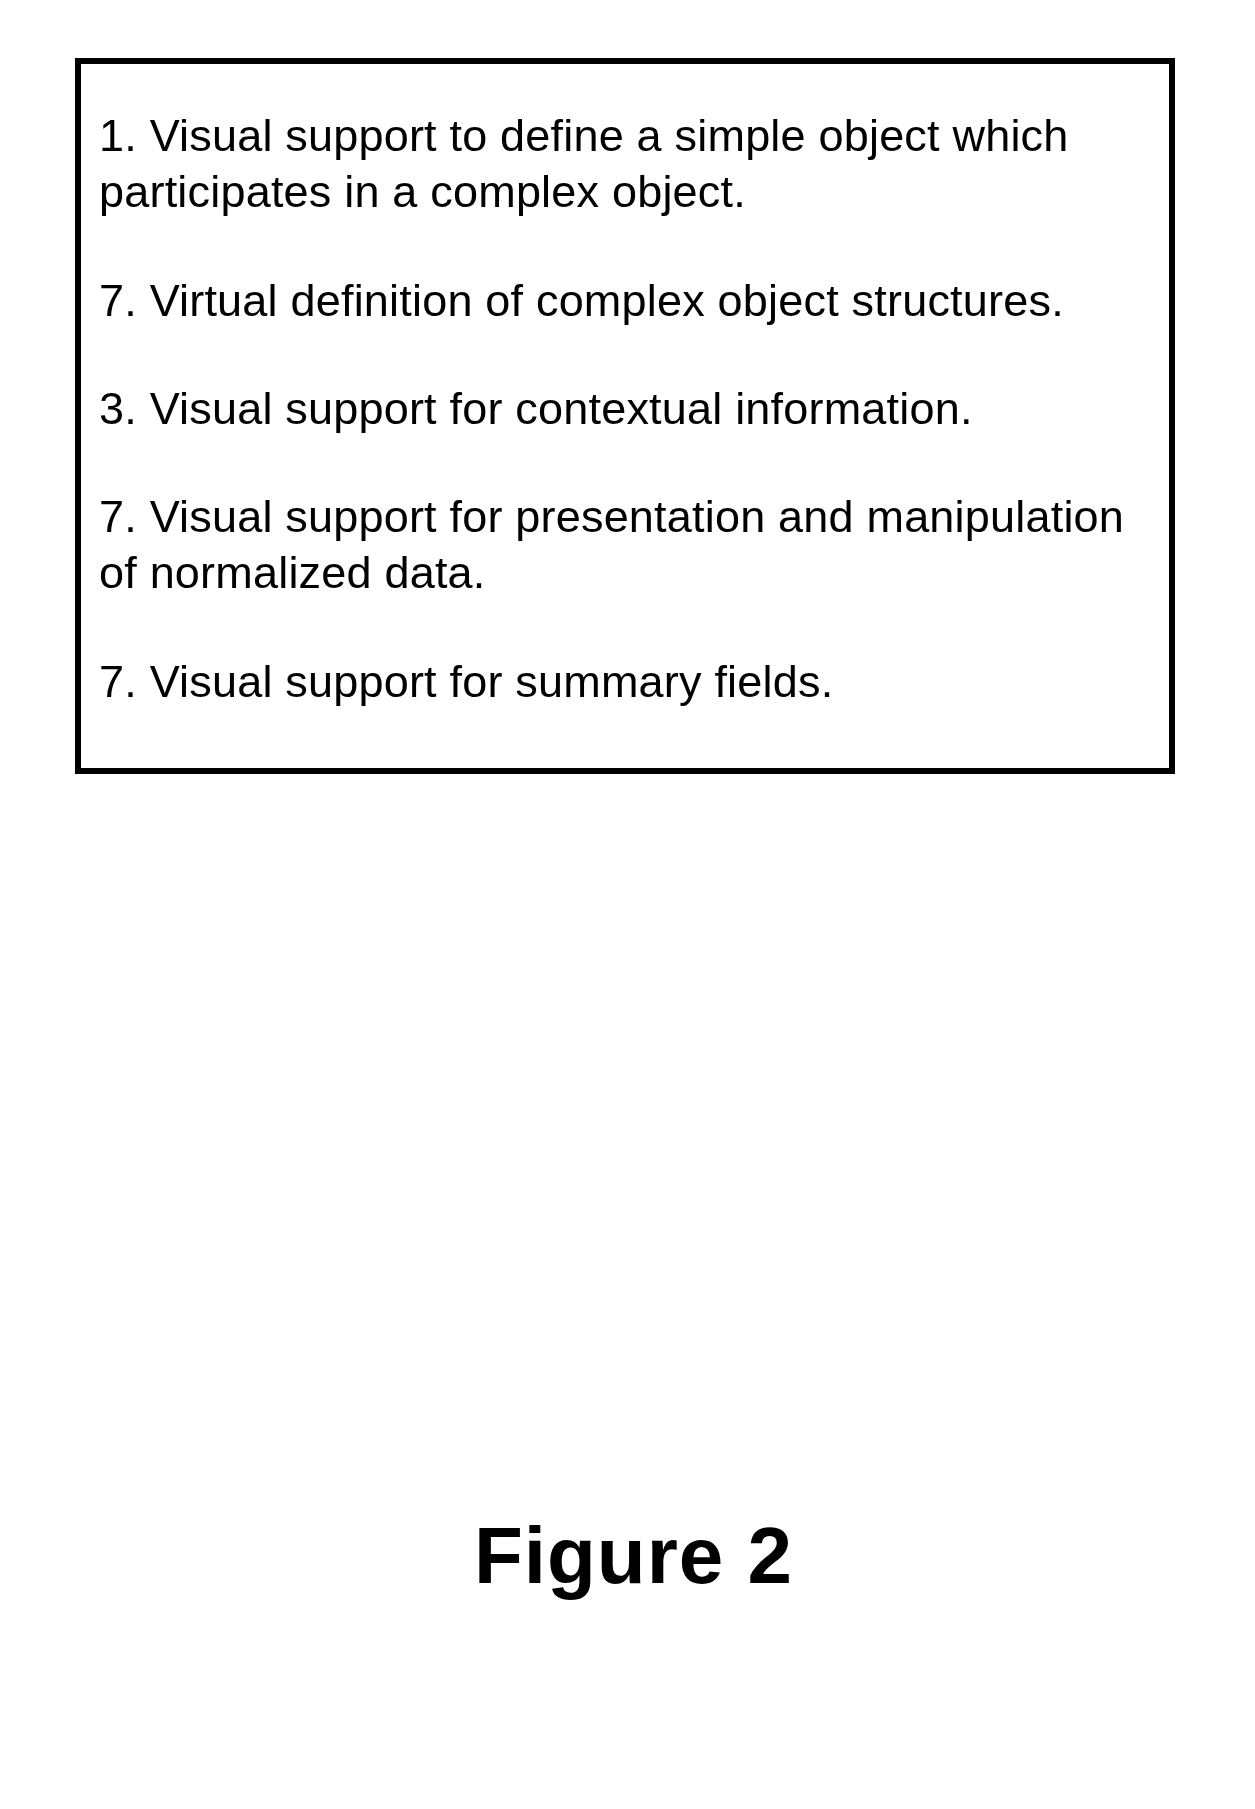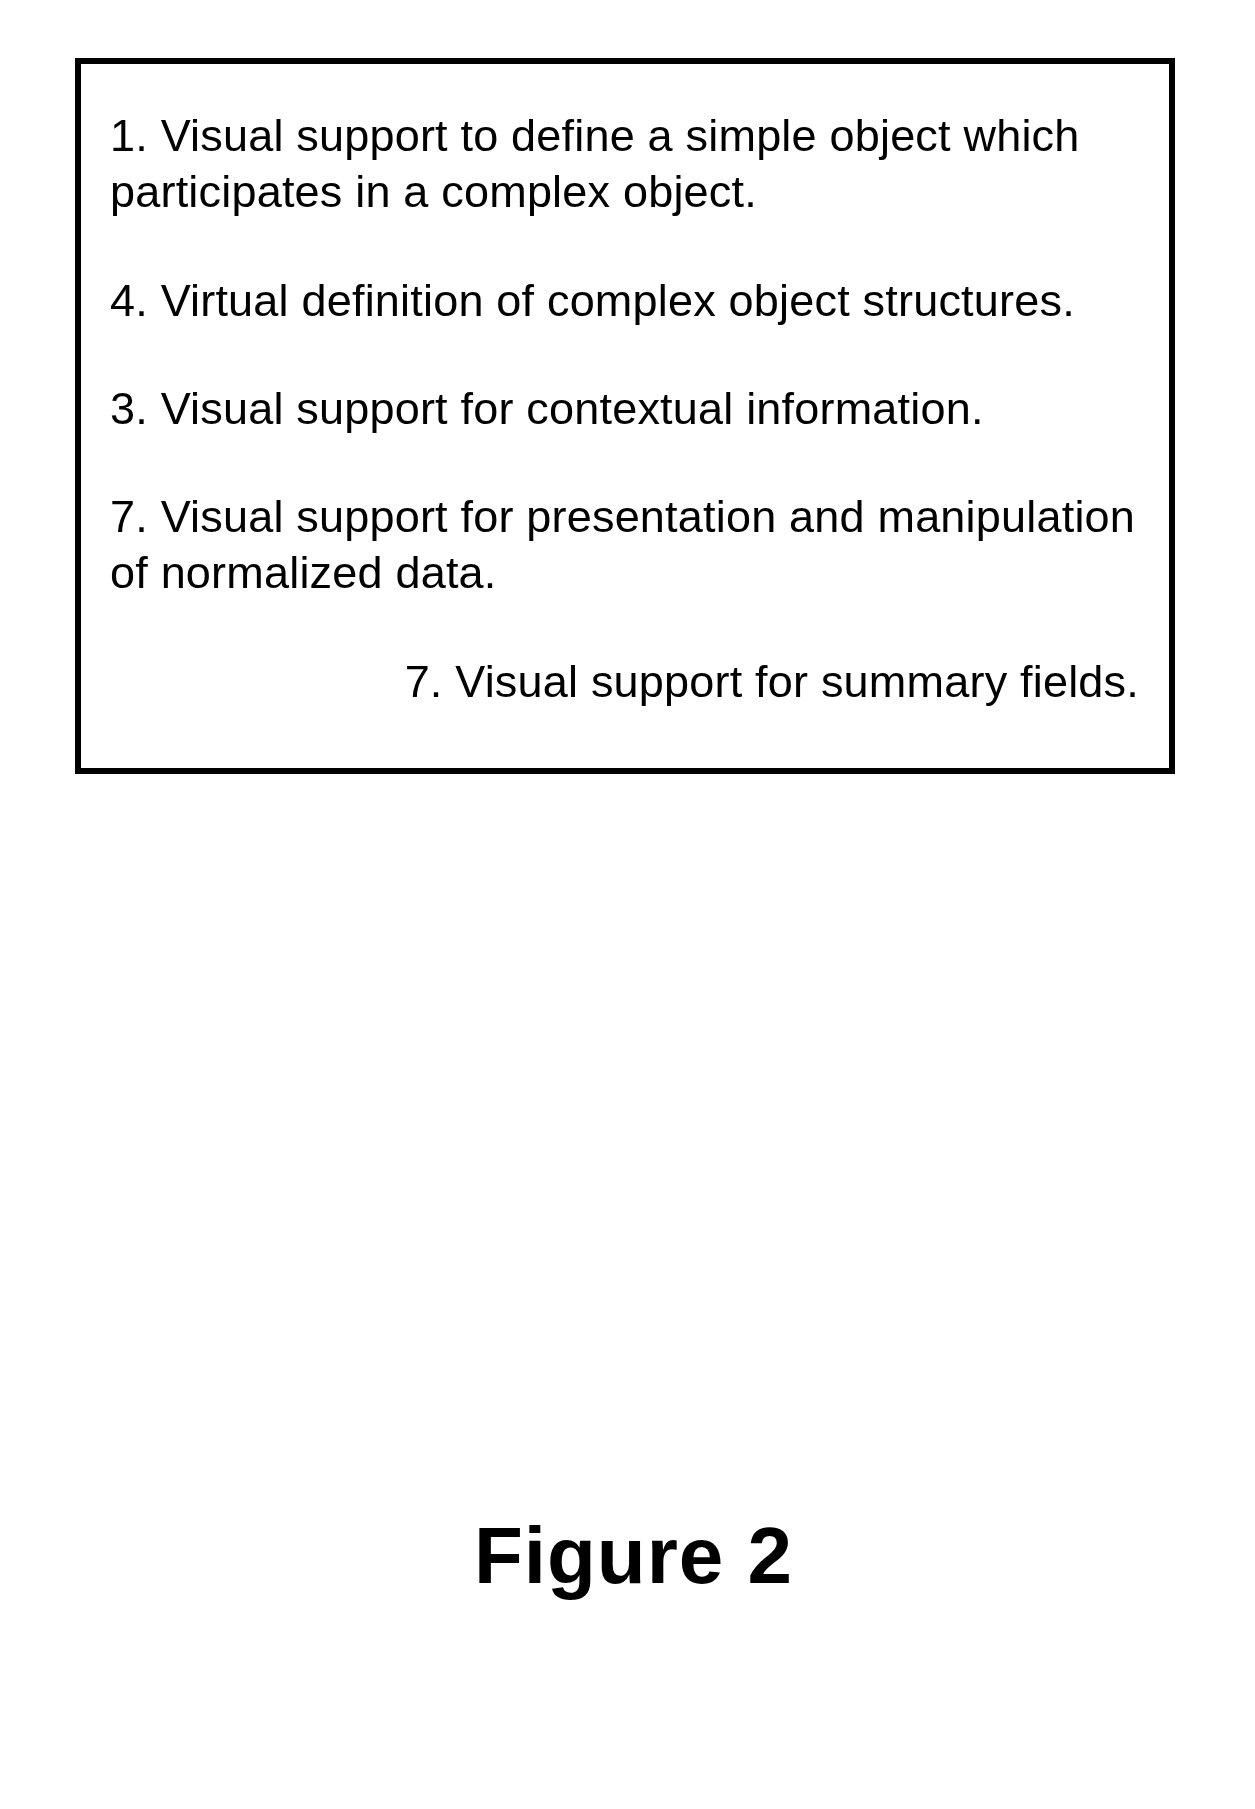--- a/index.html
+++ b/index.html
@@ -13,50 +13,49 @@
       background: #ffffff;
       font-family: Arial, Helvetica, sans-serif;
       position: relative;
     }
     .content-box {
       position: absolute;
       top: 58px;
       left: 75px;
       width: 1100px;
       border: 6px solid #000000;
-      padding: 44px 30px 44px 29px;
+      padding: 44px 30px 44px 18px;
     }
     .list-item {
       font-size: 45px;
       line-height: 1.25;
       color: #000000;
       margin-bottom: 52px;
       letter-spacing: 0.2px;
     }
     .list-item:last-child {
       margin-bottom: 14px;
-      text-align: right;
     }
     .figure-label {
       position: absolute;
       top: 1510px;
       left: 0;
       width: 1255px;
       text-align: center;
       font-size: 80px;
       font-weight: bold;
       color: #000000;
       letter-spacing: 1px;
       padding-left: 12px;
     }
   </style>
 </head>
 <body>
 
 <div class="content-box">
   <div class="list-item">1. Visual support to define a simple object which participates in a complex object.</div>
-  <div class="list-item">4. Virtual definition of complex object structures.</div>
+  <div class="list-item">7. Virtual definition of complex object structures.</div>
   <div class="list-item">3. Visual support for contextual information.</div>
   <div class="list-item">7. Visual support for presentation and manipulation of normalized data.</div>
   <div class="list-item">7. Visual support for summary fields.</div>
 </div>
 
 <div class="figure-label">Figure 2</div>
 
 </body></html>

